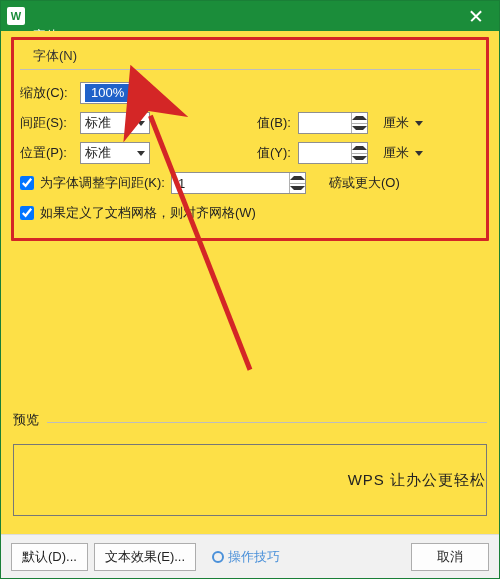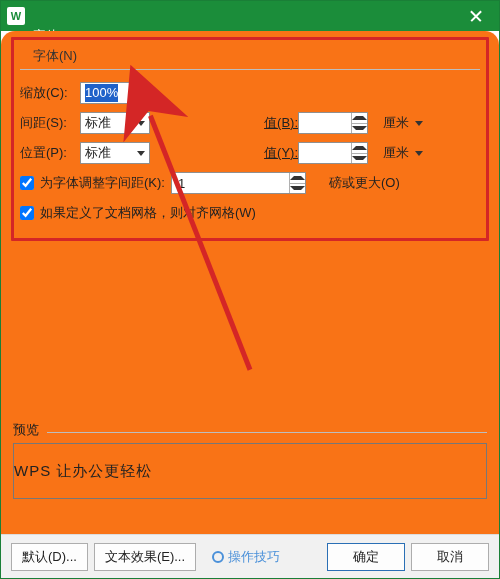--- a/index.html
+++ b/index.html
@@ -32,21 +32,21 @@
     content: ""; position: absolute; left: 50%; top: 50%;
     width: 14px; height: 1.5px; background: #fff;
     transform-origin: center;
   }
   .close-x::before { transform: translate(-50%,-50%) rotate(45deg); }
   .close-x::after  { transform: translate(-50%,-50%) rotate(-45deg); }
 
   
   .client {
     position: absolute; left: 0; right: 0; top: 30px; bottom: 0;
-    background: #f97316; padding: 6px 10px 8px 10px; border-radius: 14px;
+    background: #fde047; padding: 6px 10px 8px 10px;
   }
   .red-box {
     border: 3px solid #d42626;
     border-radius: 1px;
     padding: 2px 6px 10px 6px;
     position: relative;
     width: 100%;
   }
   
   .tabstrip {
@@ -74,23 +74,23 @@
   .combo .val { flex: 1; padding: 0 4px; white-space: nowrap; overflow: hidden; }
   .combo .arrow, .unit-combo .arrow {
     width: 16px; height: 100%;
     display: flex; align-items: center; justify-content: center;
     cursor: pointer;
   }
   .caret {
     width: 0; height: 0; border-left: 4px solid transparent;
     border-right: 4px solid transparent; border-top: 5px solid #333;
   }
-  .sel-hl { background: #2062c9; color: #fff; display: inline-block; padding: 0 0; line-height: 18px; }
+  .sel-hl { background: #2062c9; color: #fff; display: inline-block; padding: 0 6px; line-height: 18px; }
   .gap { width: 100px; }
-  .lbl2 { width: 48px; text-align: right; text-decoration: underline; }
+  .lbl2 { width: 48px; text-align: center; }
   .numfield { width: 70px; justify-content: flex-end; }
   .numfield .val { flex:1; padding: 0 4px; }
   .spin-btns {
     width: 16px; height: 100%; border-left: 1px solid #b0b0b0;
     display: flex; flex-direction: column;
   }
   .spin-btns div {
     flex: 1; display: flex; align-items: center; justify-content: center;
     cursor: pointer;
   }
@@ -107,27 +107,27 @@
     display: flex; align-items: center; margin-left: 11px; height: 22px;
     cursor: pointer;
   }
   .unit-combo .u { padding: 0 2px 0 4px; }
   .wide-spin { width: 135px; }
   .wide-spin .val { flex:1; padding: 0 6px; }
   .chk { width: 14px; height: 14px; margin-right: 6px; cursor: pointer; }
 
   
   .preview-group {
-    position: absolute; left: 12px; right: 12px; top: 390px;
+    position: absolute; left: 12px; right: 12px; top: 380px;
   }
   .grp-label { font-size: 13px; padding-bottom: 2px; }
   .grp-line { border-top: 1px solid #bdbdbd; margin-top: -9px; margin-left: 34px; }
   .preview-box {
-    margin-top: 10px; border: 1px solid #777; height: 56px;
-    display: flex; align-items: center; justify-content: flex-start;
+    margin-top: 21px; border: 1px solid #777; height: 72px;
+    display: flex; align-items: center; justify-content: flex-end;
     font-size: 15px; letter-spacing: 1px;
   }
 
   
   .btnbar {
     position: absolute; left: 0; right: 0; bottom: 0; height: 44px;
     background: #f1f1f1; border-top: 1px solid #dcdcdc;
     display: flex; align-items: center; padding: 0 10px; gap: 6px; margin-top: 28px;
   }
   .btn {
@@ -268,21 +268,20 @@
     </div>
 
     <div class="btnbar">
       <div class="btn">默认(D)...</div>
       <div class="btn">文本效果(E)...</div>
       <div class="btn link">
         <span class="rec-icon"></span>
         <span>操作技巧</span>
       </div>
       <div class="spacer"></div>
-      <div class="btn primary" style="min-width:78px;">确定</div>
       <div class="btn" style="min-width:78px;">取消</div>
     </div>
 
     <svg class="arrow-overlay" viewBox="0 0 500 549">
       <defs>
         <marker id="ah" markerWidth="14" markerHeight="14" refX="3" refY="7" orient="auto">
           <polygon points="0,0 14,7 0,14 4,7" fill="#d42626"></polygon>
         </marker>
       </defs>
       <line x1="250" y1="340" x2="150" y2="85" stroke="#d42626" stroke-width="5" marker-end="url(#ah)"></line>

